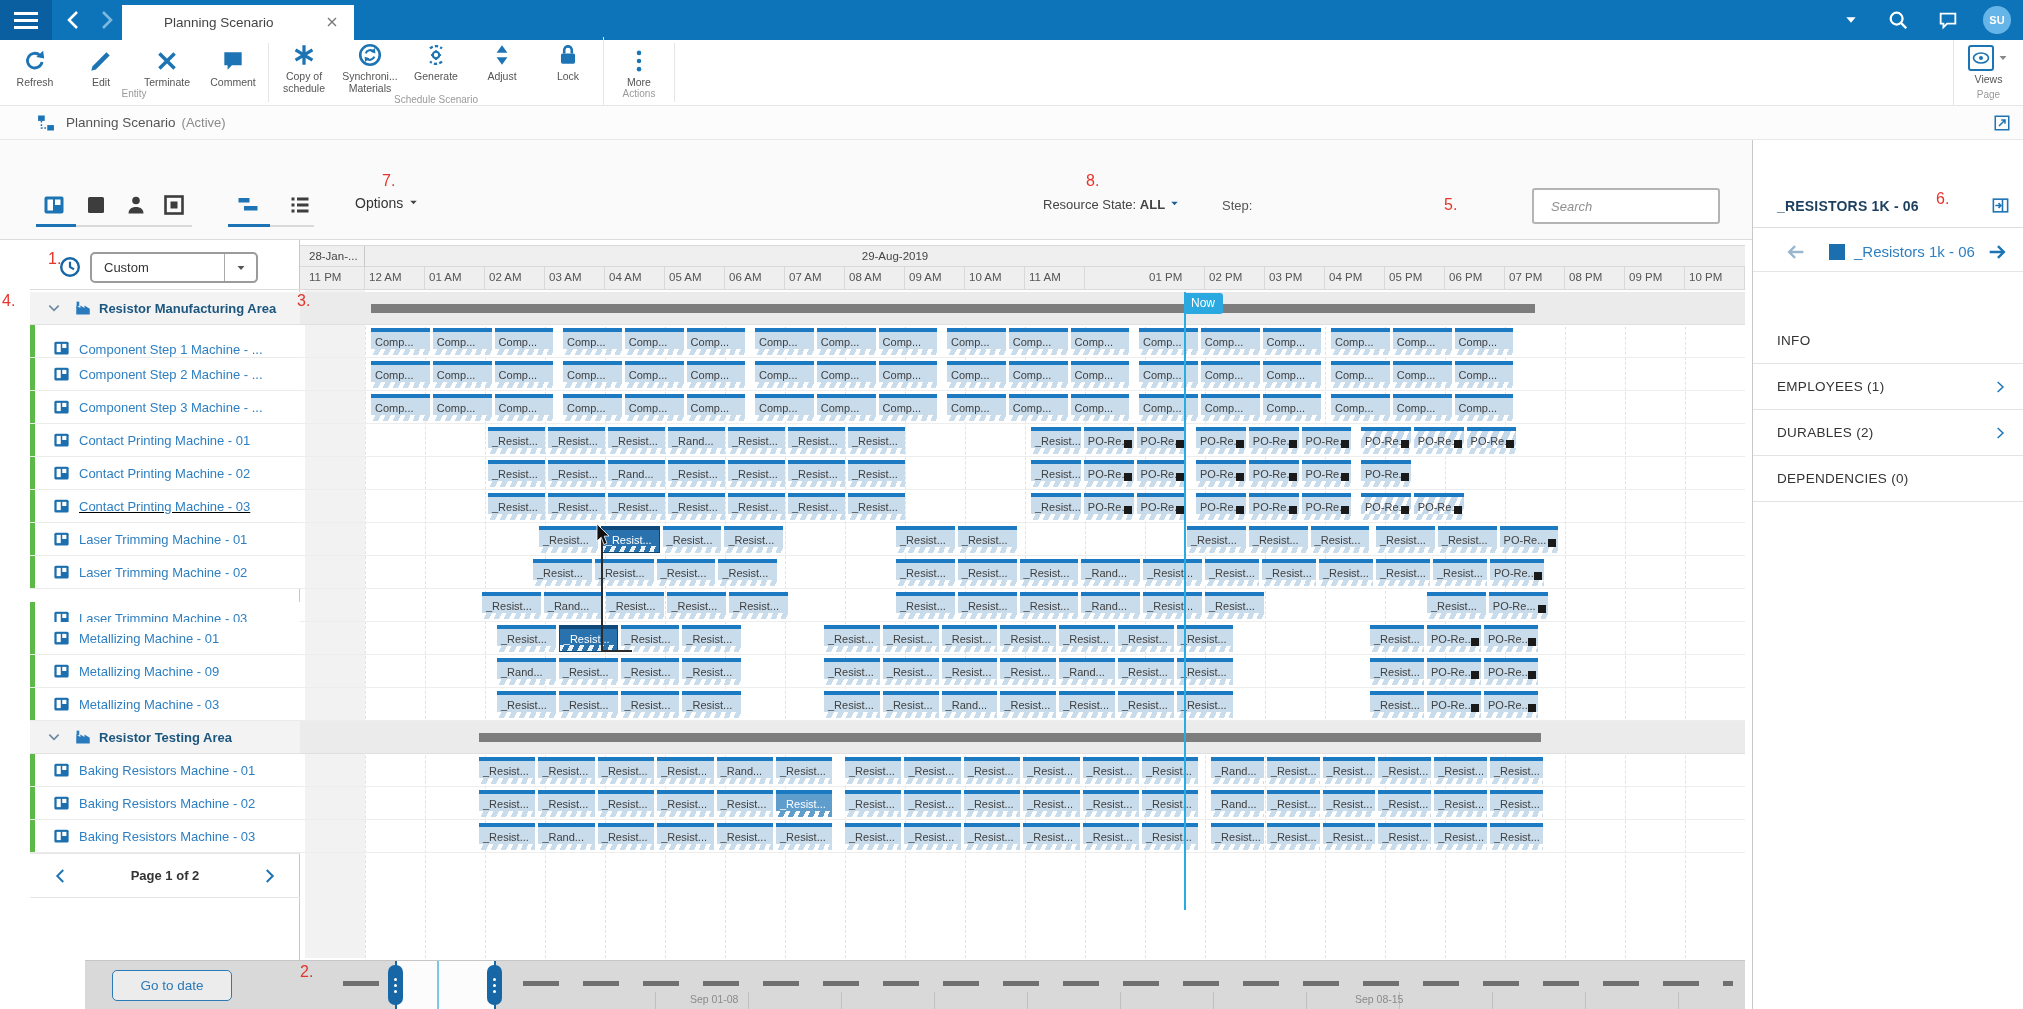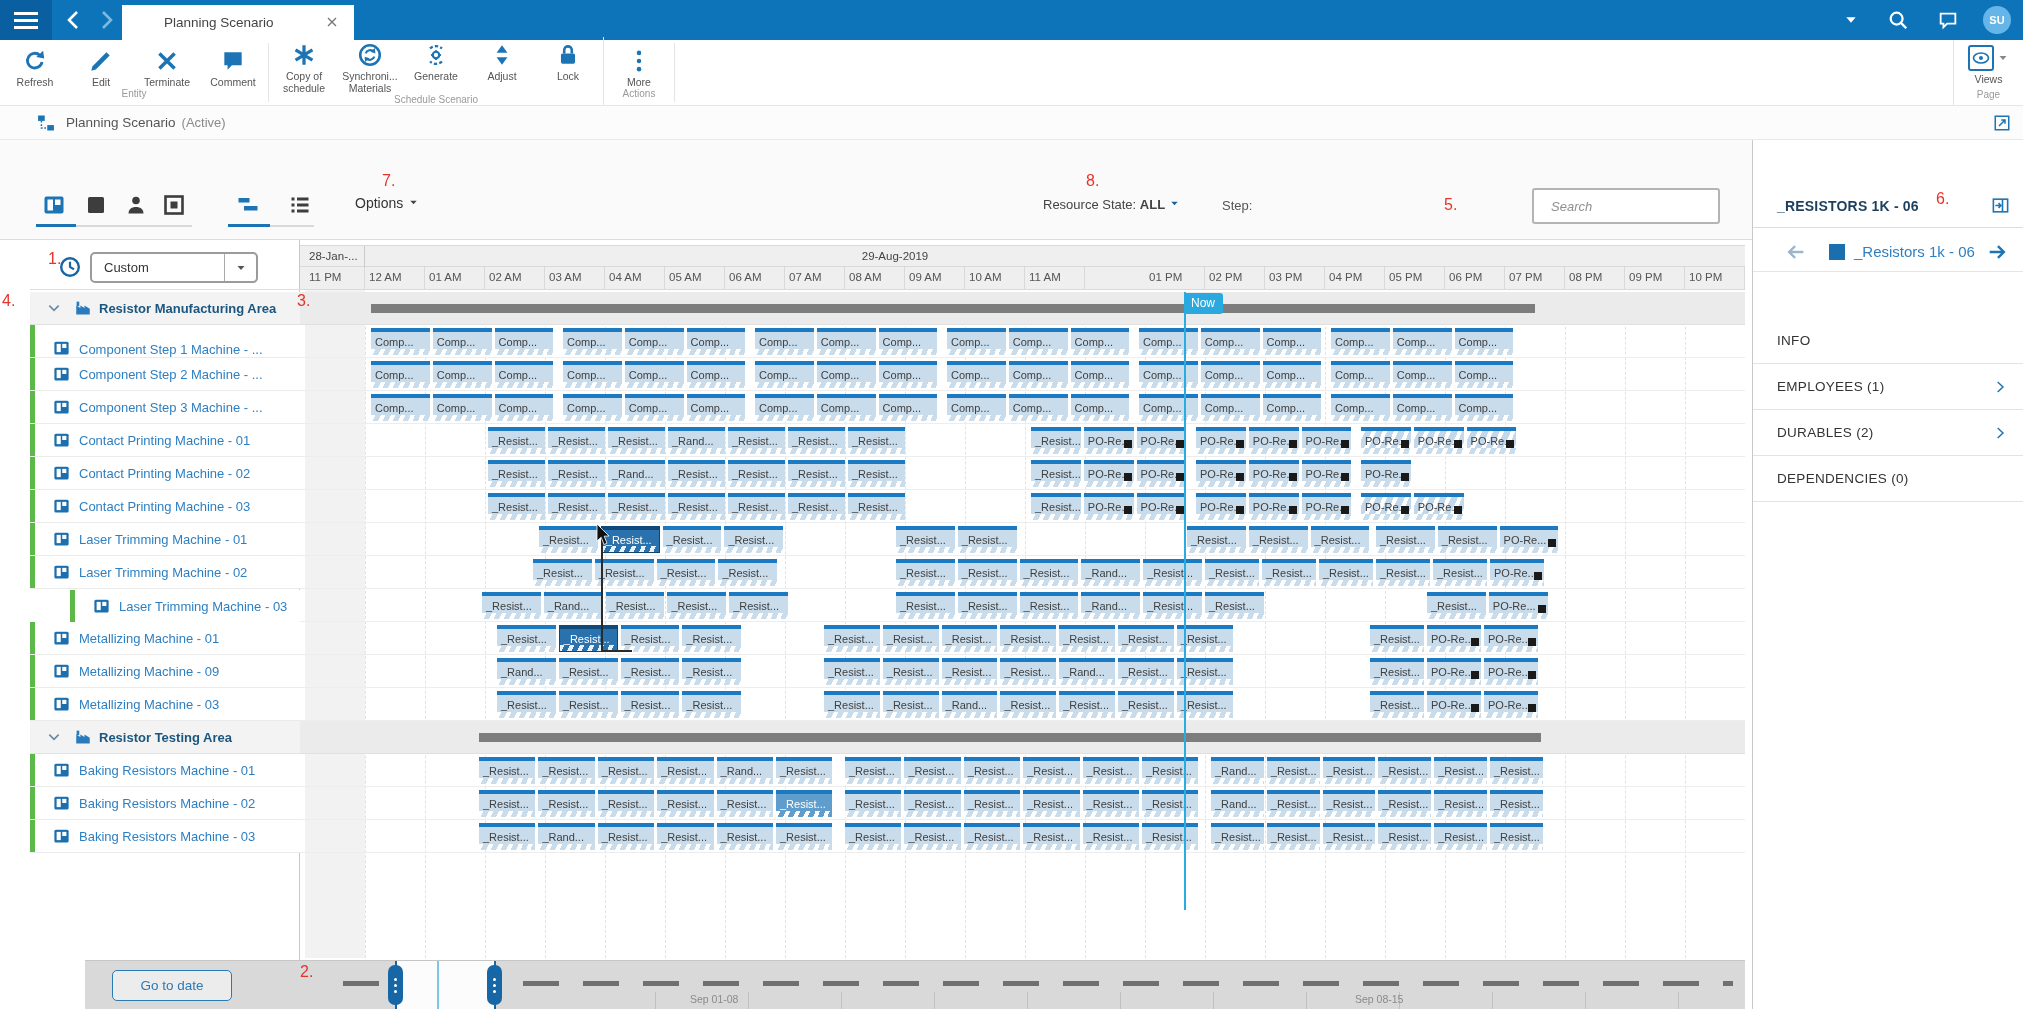--- a/index.html
+++ b/index.html
@@ -525,21 +525,21 @@
           <span class="stripe"></span>
           <span class="mic isvg">
             <svg viewBox="0 0 24 24">
               <rect x="2.5" y="3.5" width="19" height="17" rx="2" fill="currentColor"></rect>
               <rect x="5.5" y="6.5" width="5.5" height="11" fill="#fff"></rect>
               <rect x="13" y="6.5" width="5.5" height="5.5" fill="#fff"></rect>
             </svg>
           </span>
           <span class="lb">Contact Printing Machine - 02</span>
         </div>
-        <div class="tree-row tree-machine" style="top: 250px;">
+        <div class="tree-row tree-machine" style="top: 250px; text-decoration: underline;">
           <span class="stripe"></span>
           <span class="mic isvg">
             <svg viewBox="0 0 24 24">
               <rect x="2.5" y="3.5" width="19" height="17" rx="2" fill="currentColor"></rect>
               <rect x="5.5" y="6.5" width="5.5" height="11" fill="#fff"></rect>
               <rect x="13" y="6.5" width="5.5" height="5.5" fill="#fff"></rect>
             </svg>
           </span>
           <span class="lb">Contact Printing Machine - 03</span>
         </div>
@@ -558,21 +558,21 @@
           <span class="stripe"></span>
           <span class="mic isvg">
             <svg viewBox="0 0 24 24">
               <rect x="2.5" y="3.5" width="19" height="17" rx="2" fill="currentColor"></rect>
               <rect x="5.5" y="6.5" width="5.5" height="11" fill="#fff"></rect>
               <rect x="13" y="6.5" width="5.5" height="5.5" fill="#fff"></rect>
             </svg>
           </span>
           <span class="lb">Laser Trimming Machine - 02</span>
         </div>
-        <div class="tree-row tree-machine" style="top: 350px; margin-left: 40px;">
+        <div class="tree-row tree-machine" style="top: 362px;">
           <span class="stripe"></span>
           <span class="mic isvg">
             <svg viewBox="0 0 24 24">
               <rect x="2.5" y="3.5" width="19" height="17" rx="2" fill="currentColor"></rect>
               <rect x="5.5" y="6.5" width="5.5" height="11" fill="#fff"></rect>
               <rect x="13" y="6.5" width="5.5" height="5.5" fill="#fff"></rect>
             </svg>
           </span>
           <span class="lb">Laser Trimming Machine - 03</span>
         </div>
@@ -650,20 +650,33 @@
           <span class="mic isvg">
             <svg viewBox="0 0 24 24">
               <rect x="2.5" y="3.5" width="19" height="17" rx="2" fill="currentColor"></rect>
               <rect x="5.5" y="6.5" width="5.5" height="11" fill="#fff"></rect>
               <rect x="13" y="6.5" width="5.5" height="5.5" fill="#fff"></rect>
             </svg>
           </span>
           <span class="lb">Baking Resistors Machine - 03</span>
         </div>
       </div>
+    <div id="pagination">
+      <span id="pag-prev" class="pchev isvg">
+          <svg viewBox="0 0 24 24">
+            <path d="M15 4l-8 8 8 8" fill="none" stroke="currentColor" stroke-width="2.6"></path>
+          </svg>
+        </span>
+      <span class="ptext">Page 1 of 2</span>
+      <span id="pag-next" class="pchev isvg">
+          <svg viewBox="0 0 24 24">
+            <path d="M9 4l8 8-8 8" fill="none" stroke="currentColor" stroke-width="2.6"></path>
+          </svg>
+        </span>
+    </div>
   </div>
 
   <div id="chart">
     <div id="leftcol-shade"></div>
     <div id="gridlines">
         <div class="gridline" style="left: 65px;"></div>
         <div class="gridline" style="left: 125px;"></div>
         <div class="gridline" style="left: 185px;"></div>
         <div class="gridline" style="left: 245px;"></div>
         <div class="gridline" style="left: 305px;"></div>

